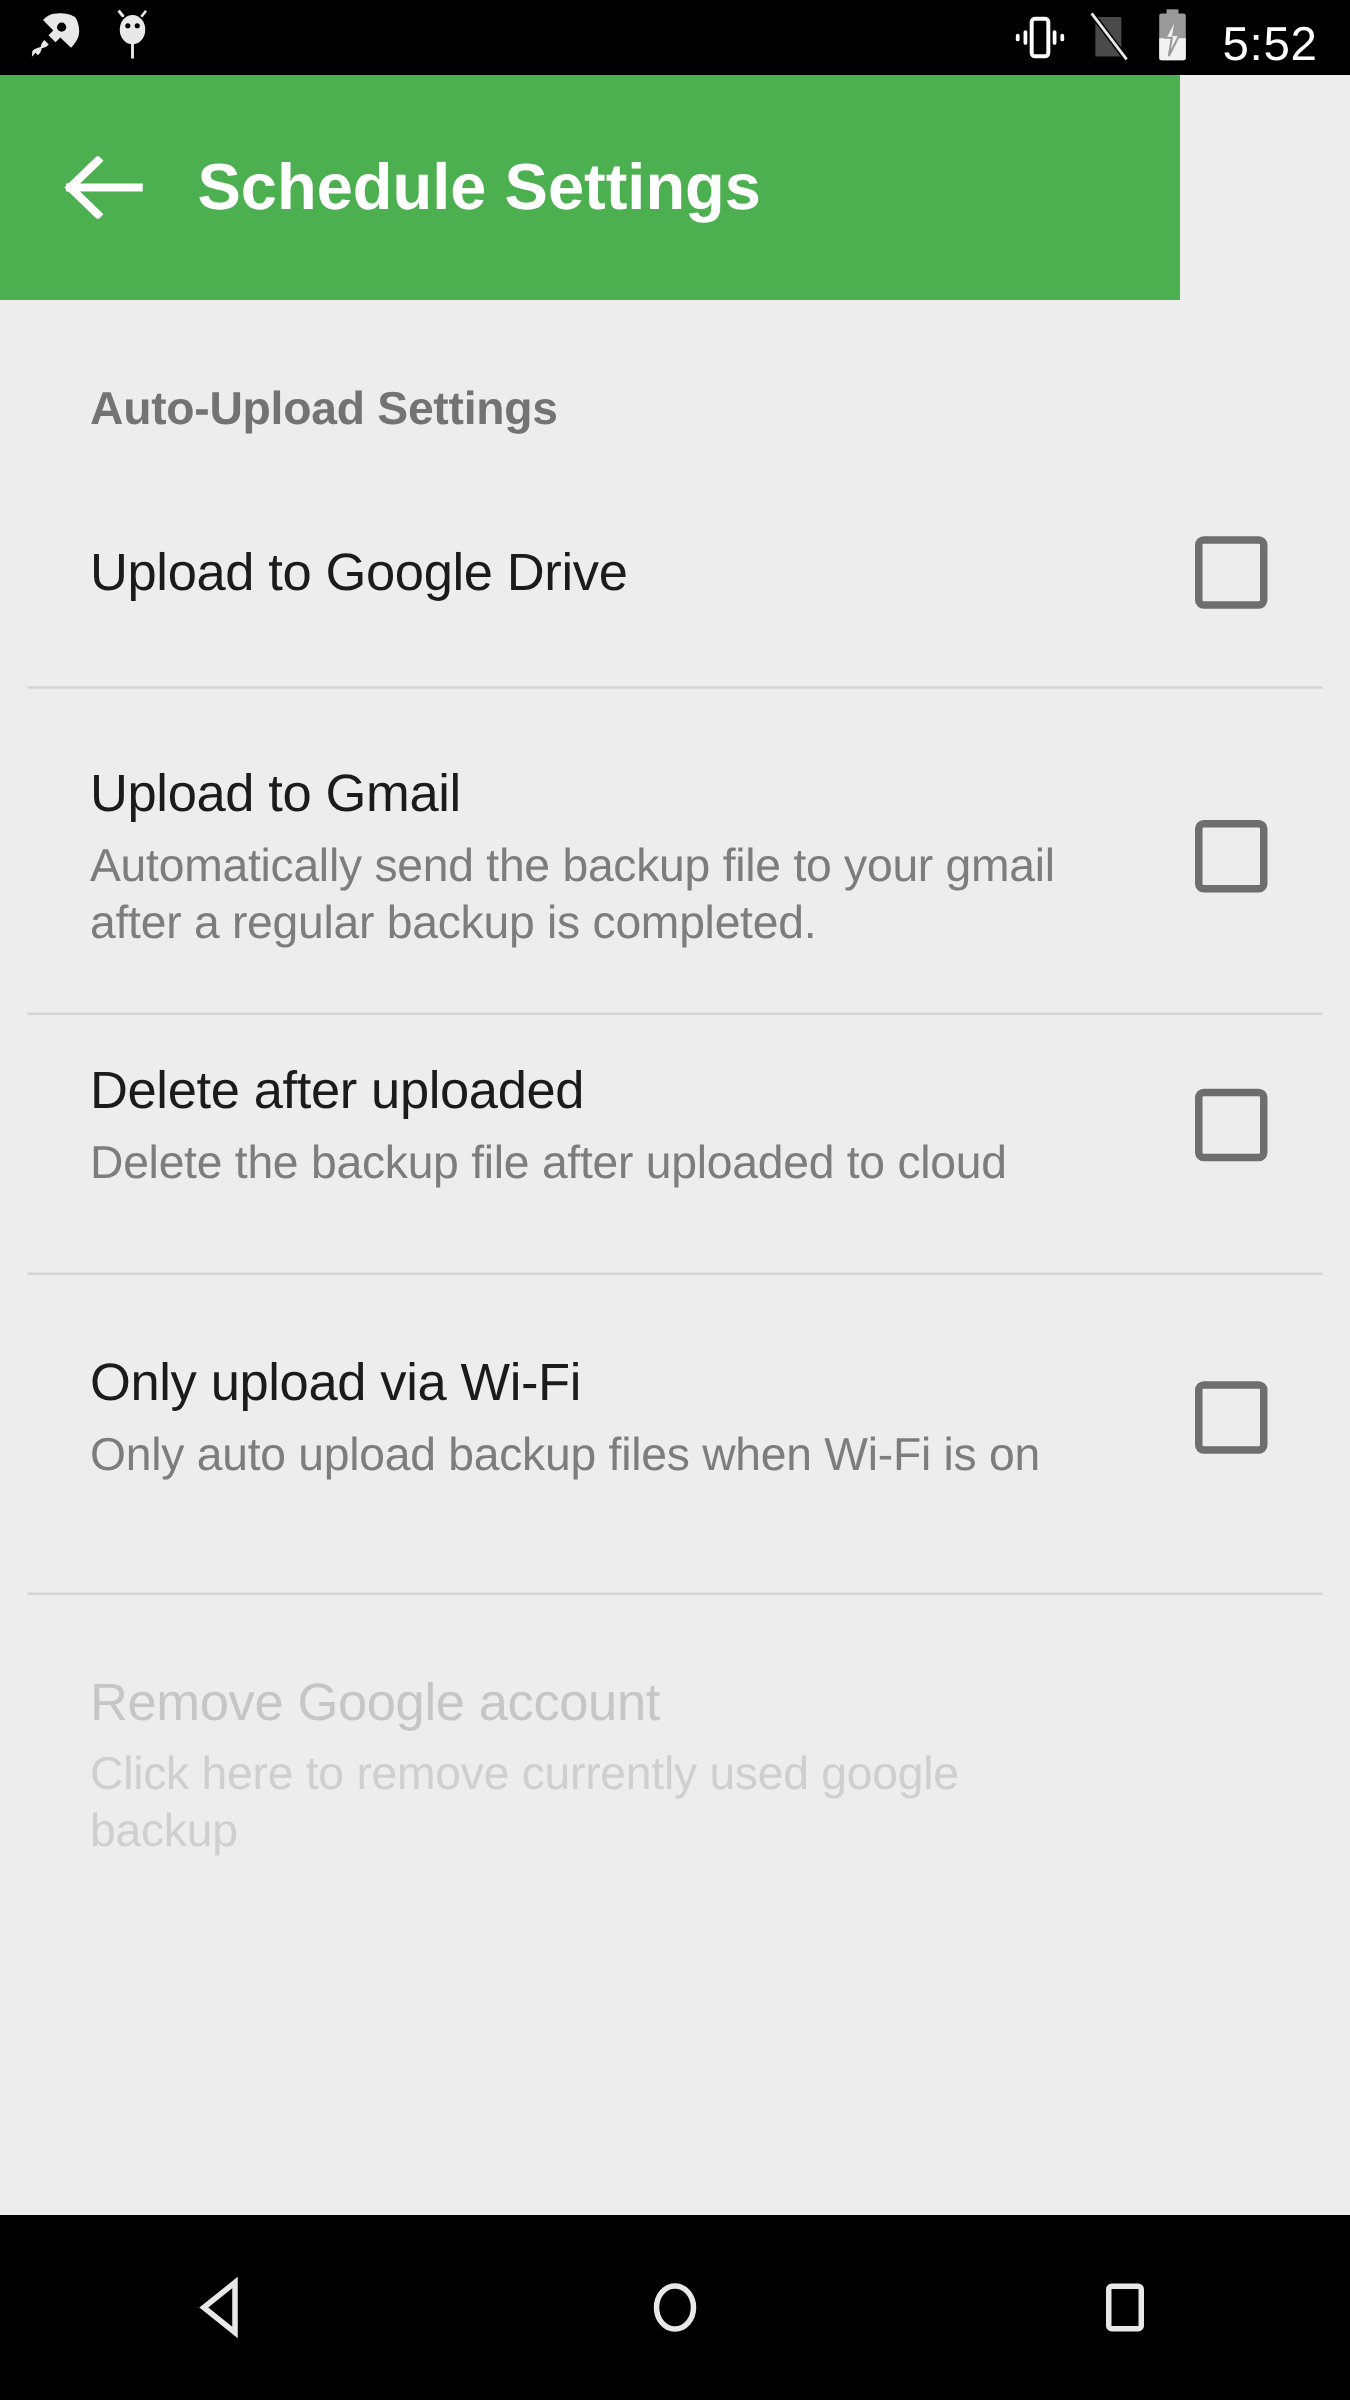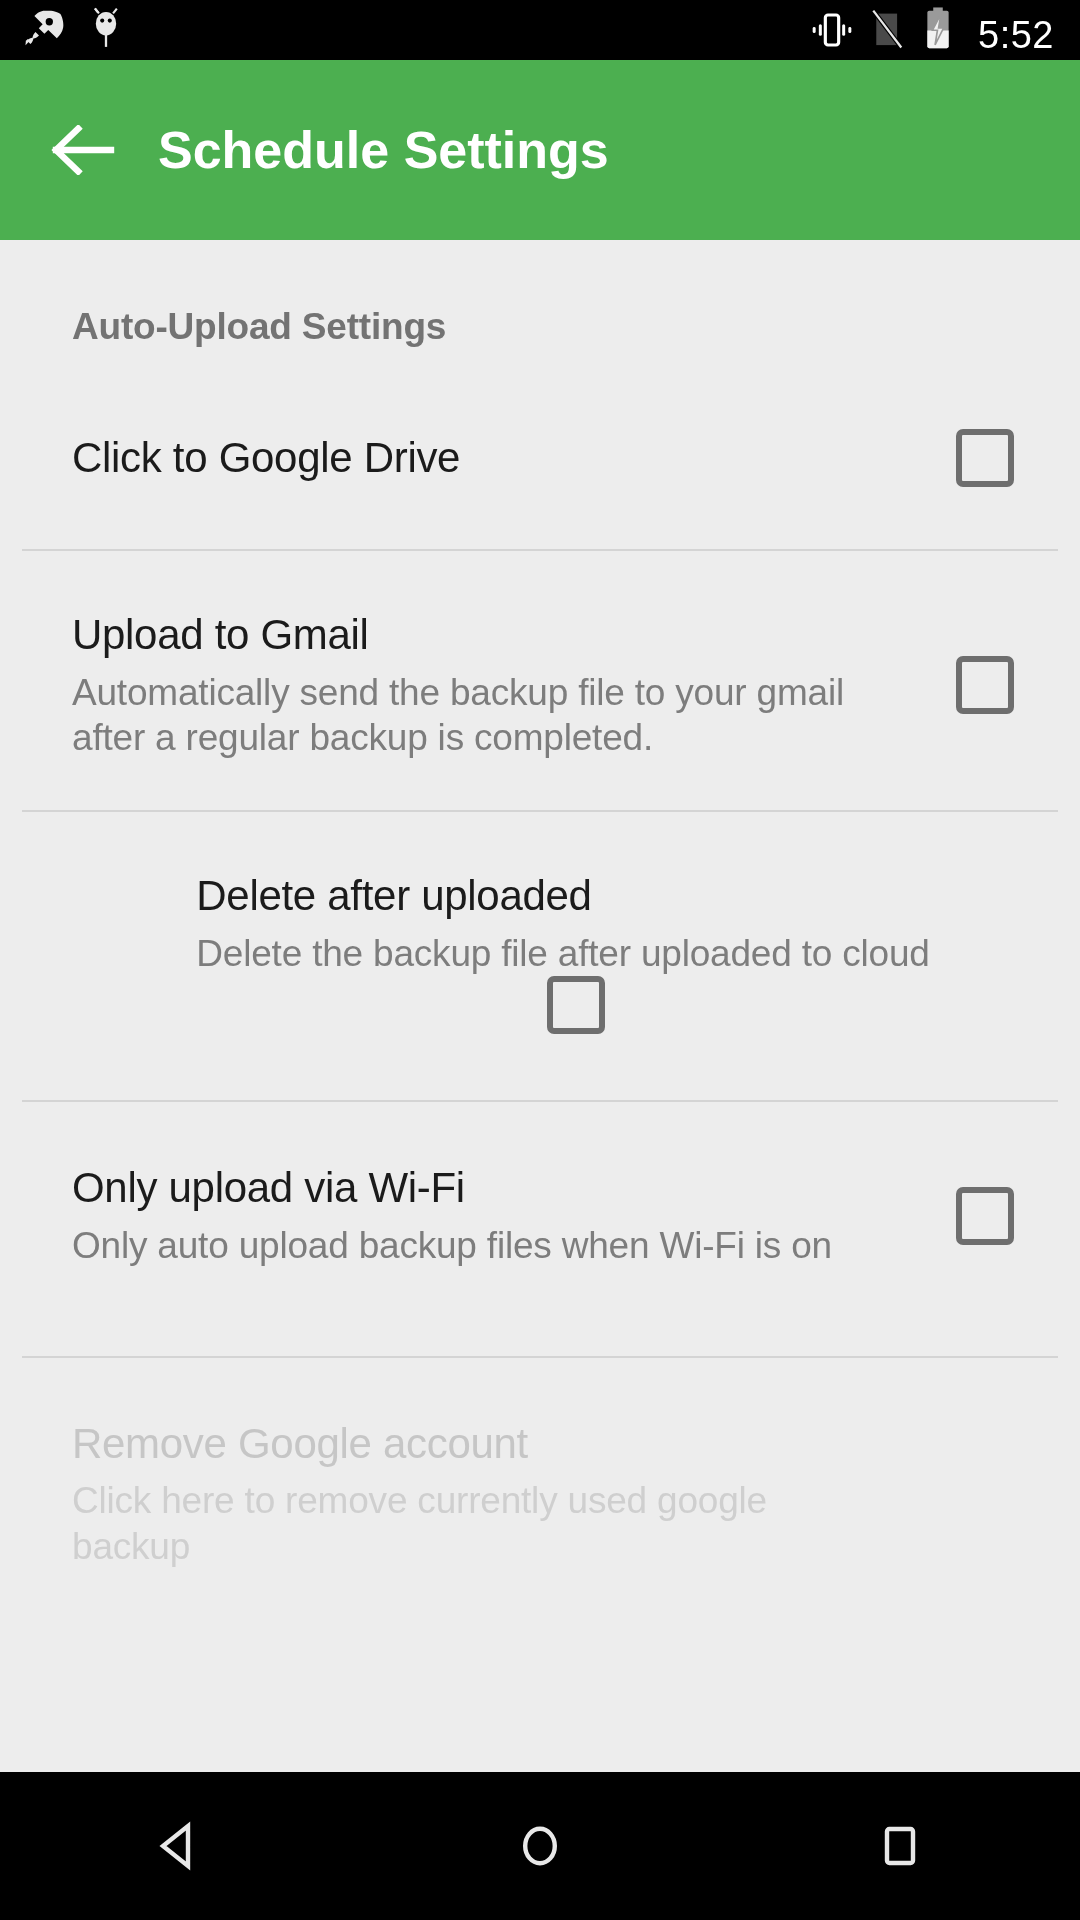--- a/index.html
+++ b/index.html
@@ -47,21 +47,21 @@
     letter-spacing: 0.5px;
     margin-left: 8px;
     line-height: 1;
     white-space: nowrap;
   }
 
   
   #app-bar {
     position: absolute;
     top: 60px; left: 0;
-    width: 1080px;
+    width: 944px;
     height: 180px;
     background: #4CAF50;
     display: flex;
     align-items: center;
     box-sizing: border-box;
     padding-left: 46px;
   }
   #back-button {
     width: 74px;
     height: 74px;
@@ -147,21 +147,21 @@
 
   .divider {
     height: 2px;
     background: #D4D4D4;
     margin: 0 22px 0 22px;
   }
 
   
   .row-drive   { padding-top: 44px; padding-bottom: 62px; }
   .row-gmail   { padding-top: 60px; padding-bottom: 50px; }
-  .row-delete  { padding-top: 60px; padding-bottom: 66px; flex-direction: column; }
+  .row-delete  { padding-top: 36px; padding-bottom: 66px; }
   .row-wifi    { padding-top: 62px; padding-bottom: 88px; }
   .row-remove  { padding-top: 62px; padding-bottom: 66px; }
 
   
   #nav-bar {
     position: absolute;
     bottom: 0; left: 0;
     width: 1080px;
     height: 148px;
     background: #000000;
@@ -252,21 +252,21 @@
   </div>
 
   <div id="content">
 
     <div id="section-header">Auto-Upload Settings</div>
 
     <div class="pref-list">
 
       <div class="pref-row row-drive">
         <div class="pref-text">
-          <div class="pref-title">Click to Google Drive</div>
+          <div class="pref-title">Upload to Google Drive</div>
         </div>
         <div class="pref-control">
           <div class="checkbox"></div>
         </div>
       </div>
       <div class="divider"></div>
 
       <div class="pref-row row-gmail">
         <div class="pref-text">
           <div class="pref-title">Upload to Gmail</div>

